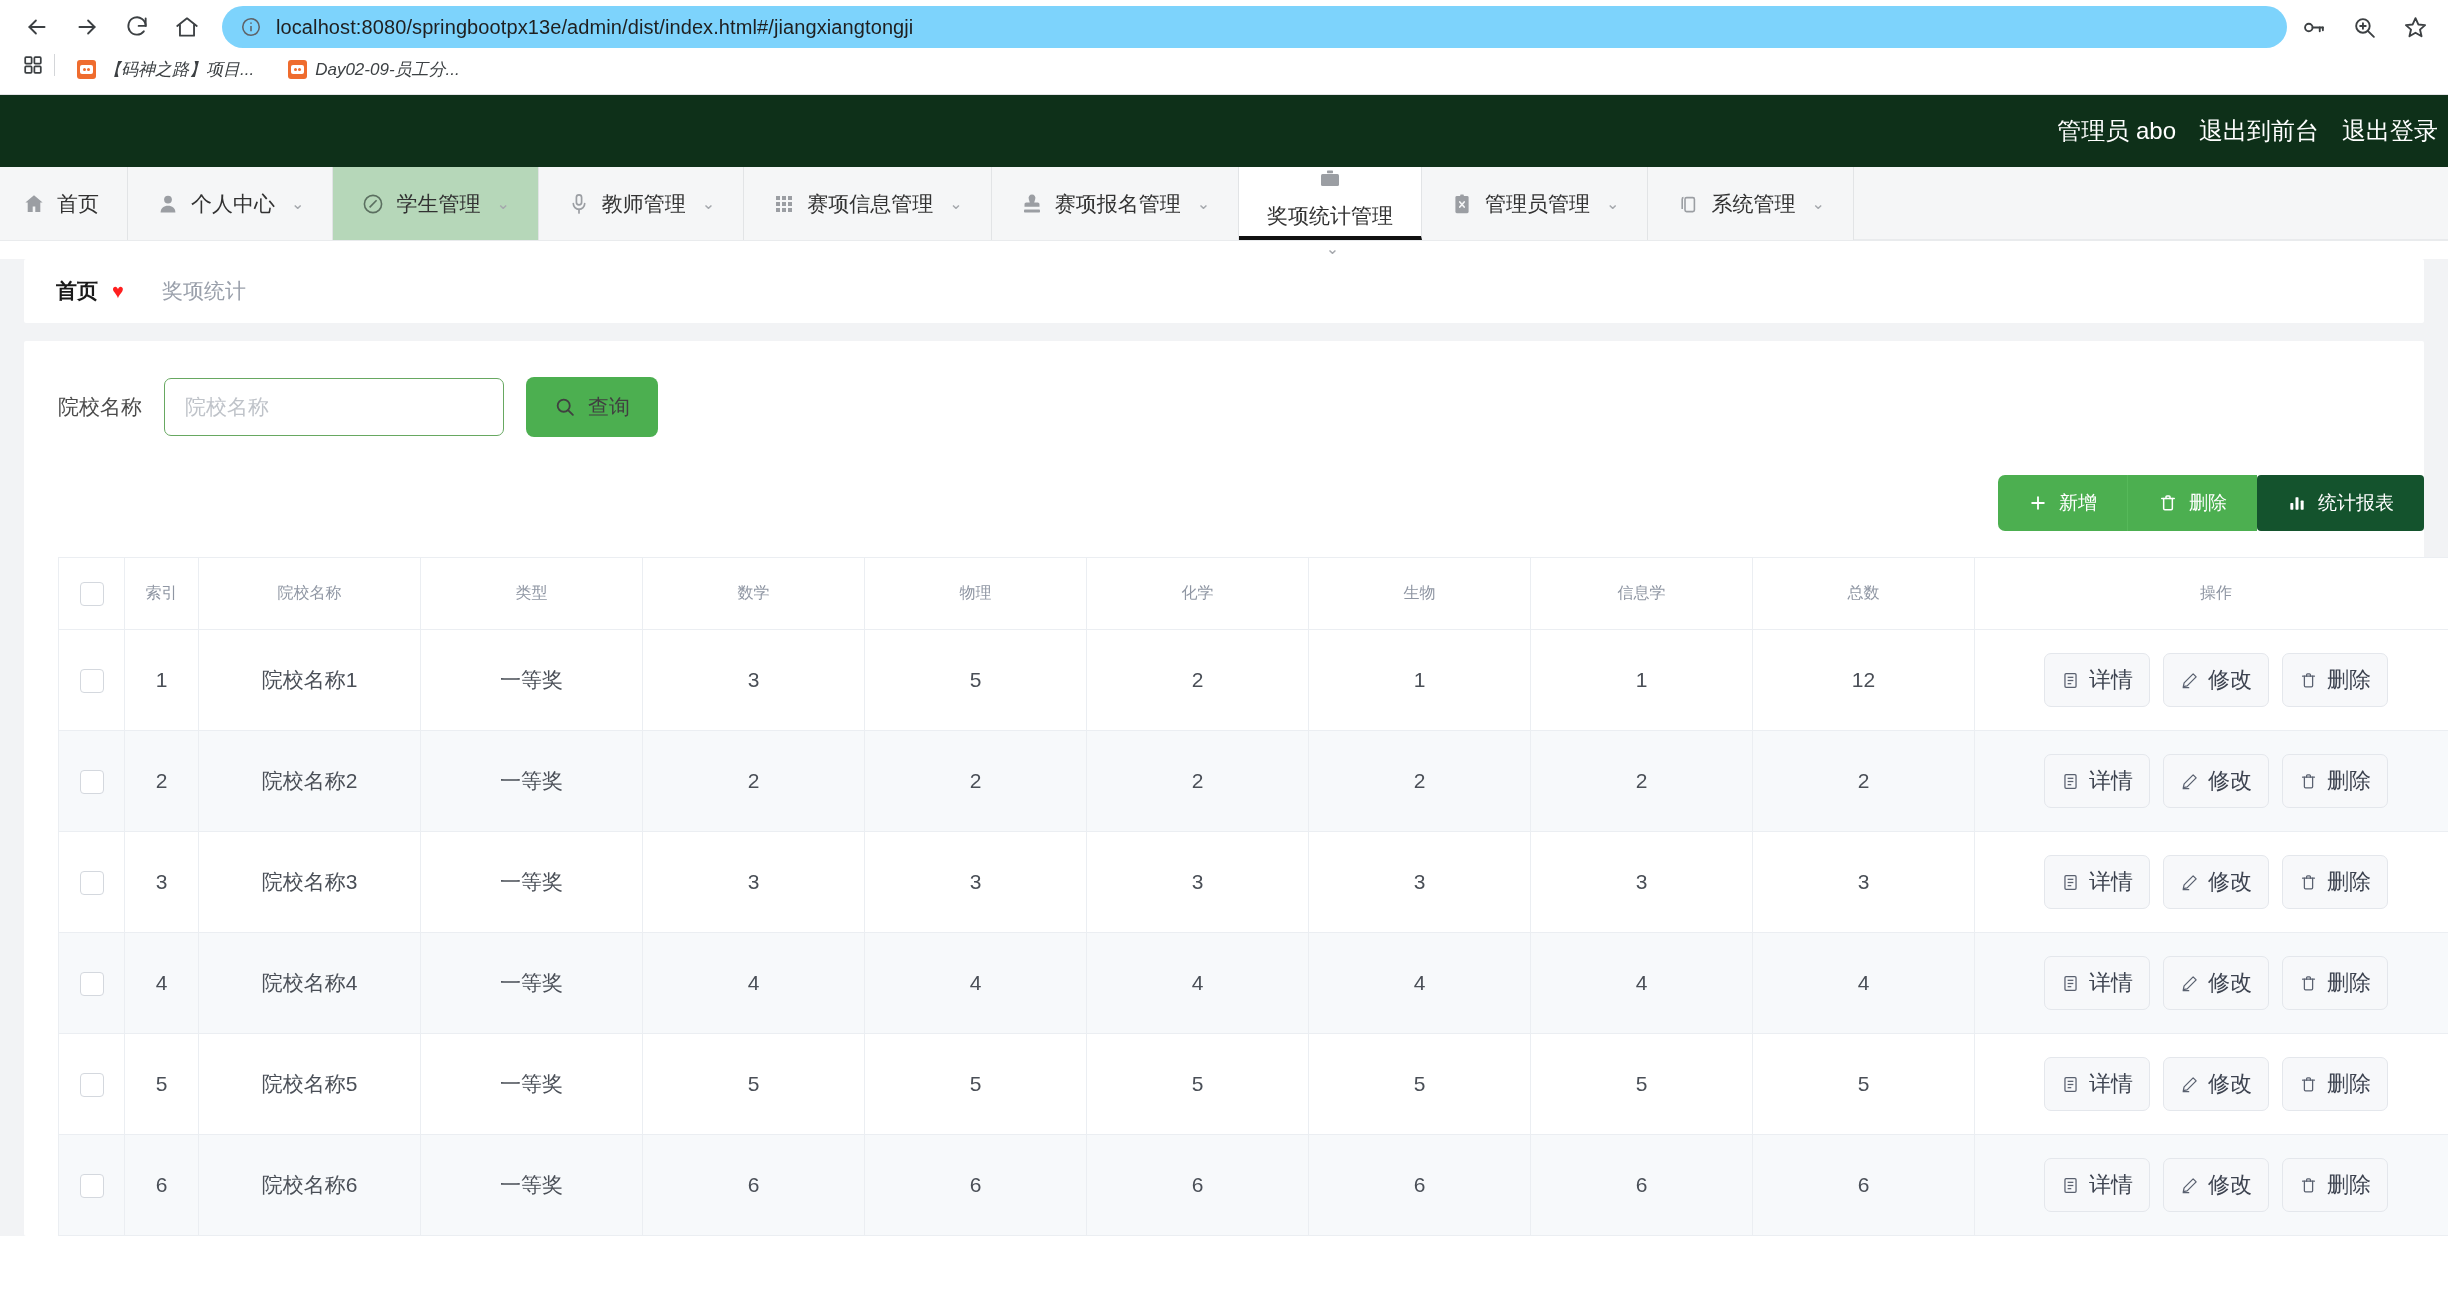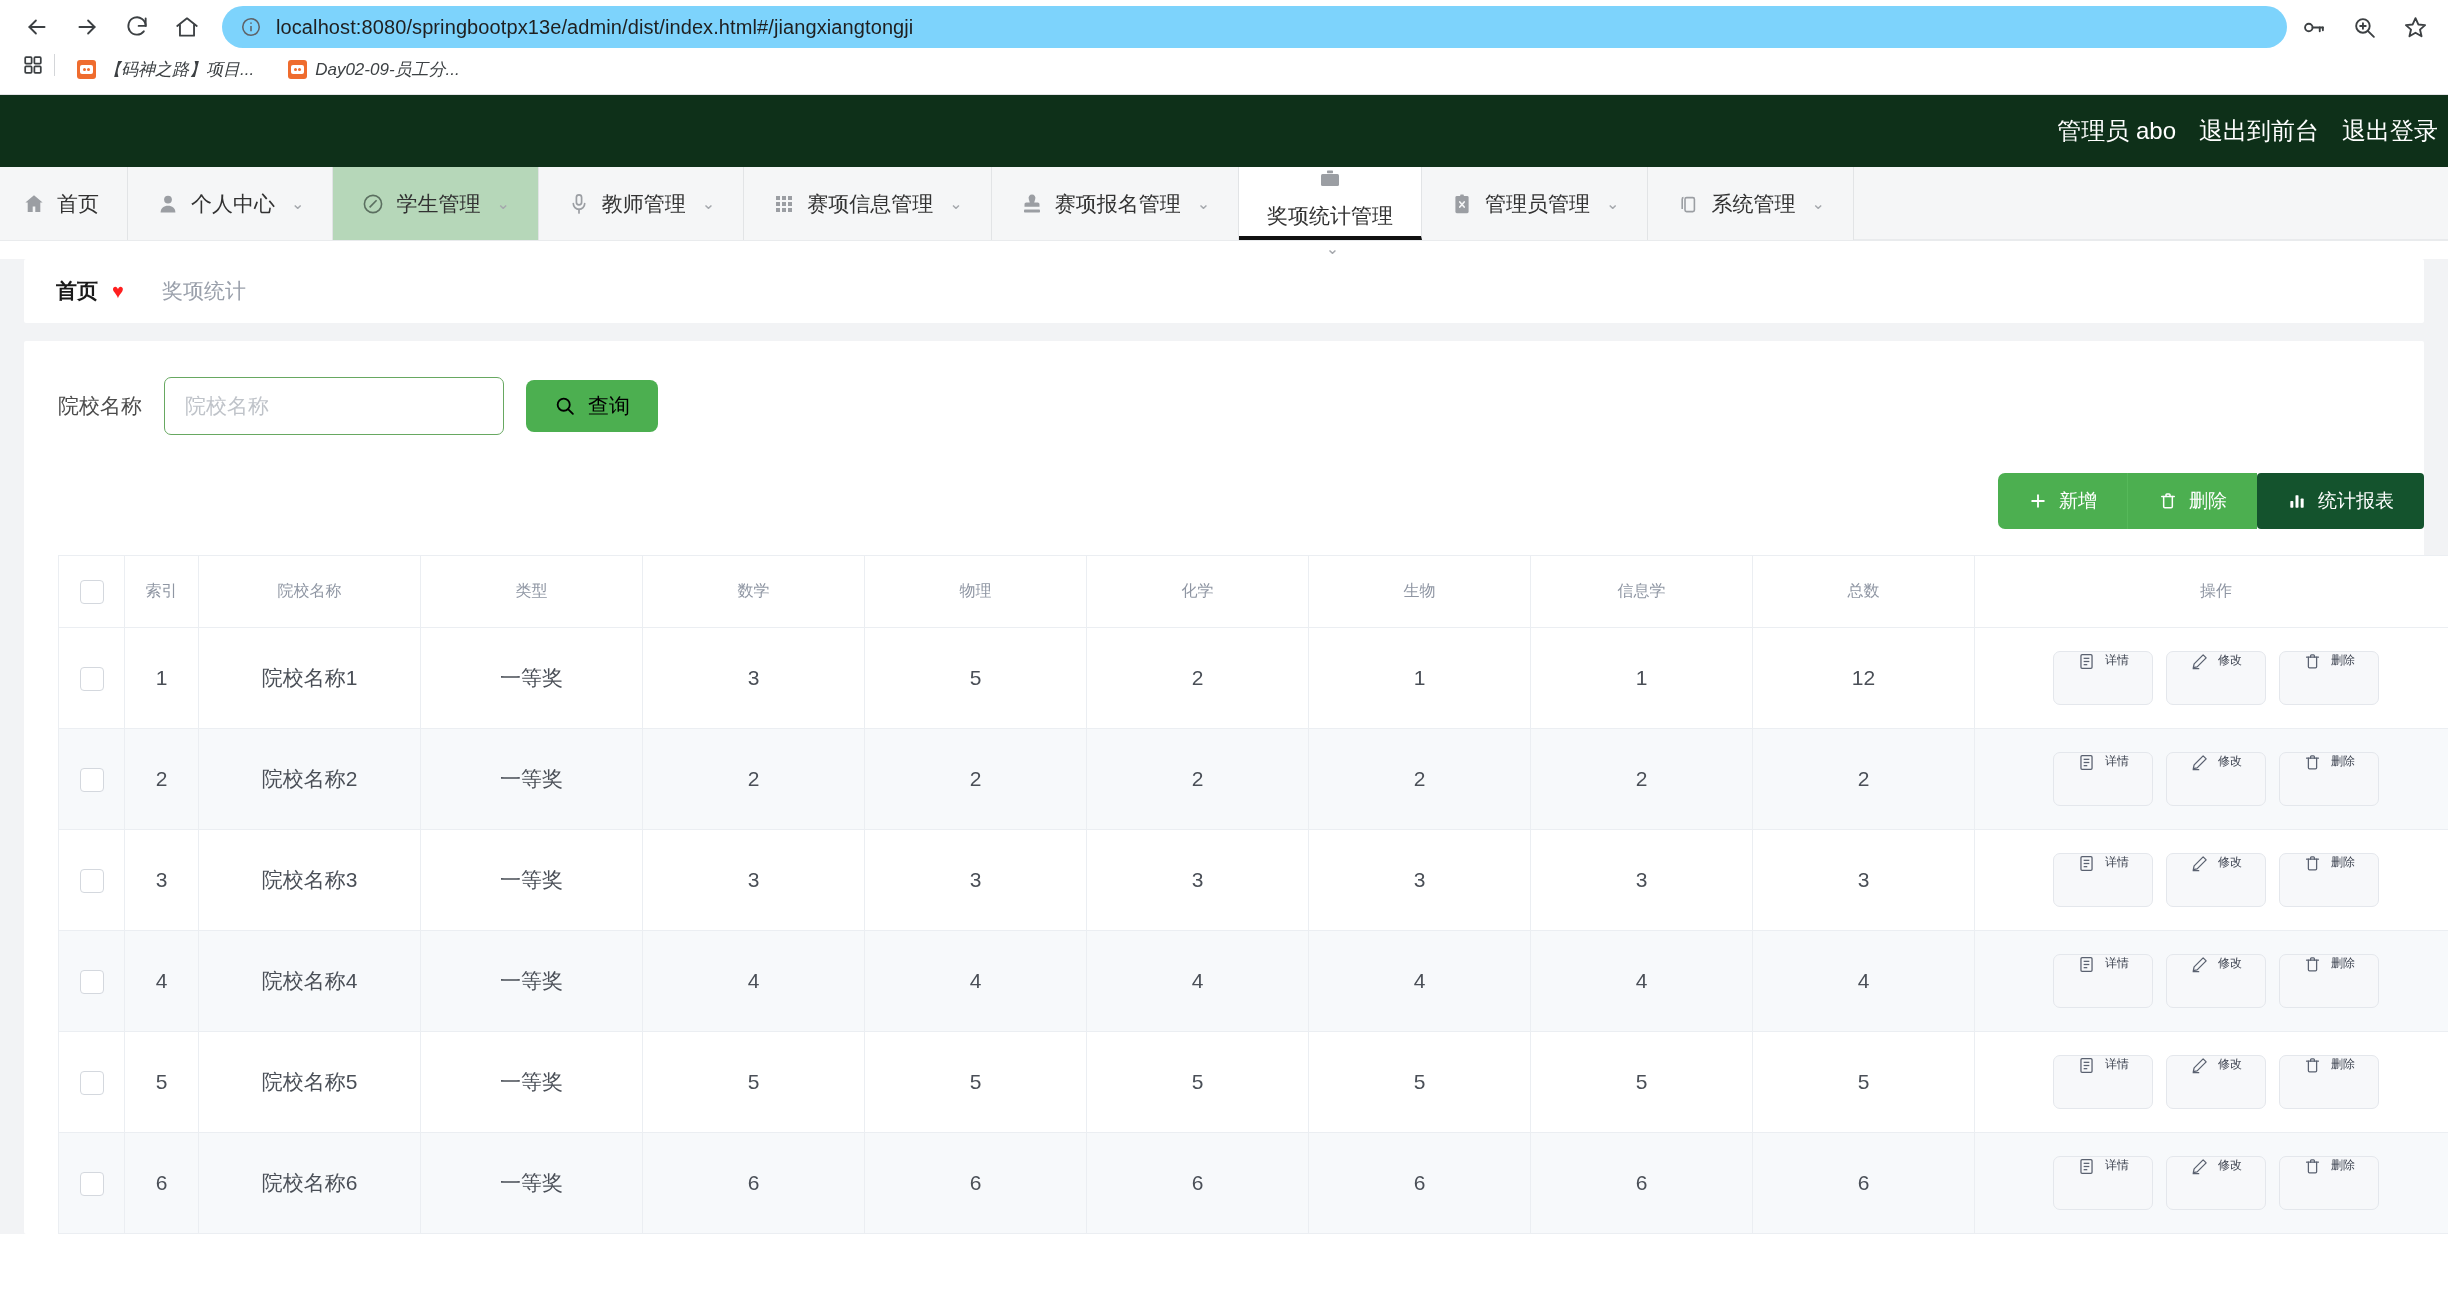--- a/index.html
+++ b/index.html
@@ -217,23 +217,23 @@
     border-radius: 7px;
     padding: 0 20px;
     font-size: 21px;
     color: #333;
     outline: none;
     background: #fff;
     font-family: "Liberation Sans", "DejaVu Sans", sans-serif;
   }
   .search-input::placeholder { color: #bfc3c9; }
   .btn-query {
-    height: 52px;
+    height: 60px;
     background: #4caf50;
-    color: #000000;
+    color: #404040;
     border: none;
     border-radius: 8px;
     padding: 0 28px;
     font-size: 21px;
     display: flex;
     align-items: center;
     gap: 12px;
     font-family: "Liberation Sans", "DejaVu Sans", sans-serif;
   }
 
@@ -312,24 +312,24 @@
     align-items: center;
     justify-content: center;
     gap: 13px;
   }
   .row-btn {
     height: 54px;
     min-width: 100px;
     background: #f7f8fa;
     border: 1px solid #e4e7ec;
     border-radius: 7px;
-    font-size: 12px;
+    font-size: 22px;
     color: #3d4350;
     display: flex;
-    align-items: flex-start;
+    align-items: center;
     justify-content: center;
     gap: 9px;
     padding: 0 16px;
     font-family: "Liberation Sans", "DejaVu Sans", sans-serif;
     white-space: nowrap;
   }
   .row-btn .rb-icon { color: #5a6170; display: flex; }
   svg { flex: 0 0 auto; }
 </style>
 </head>

